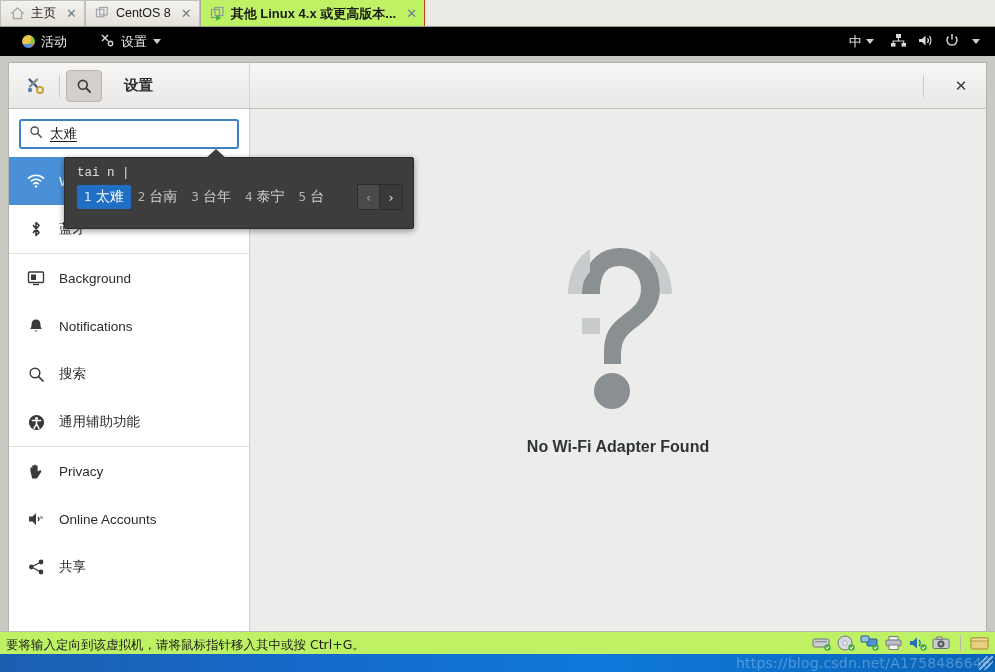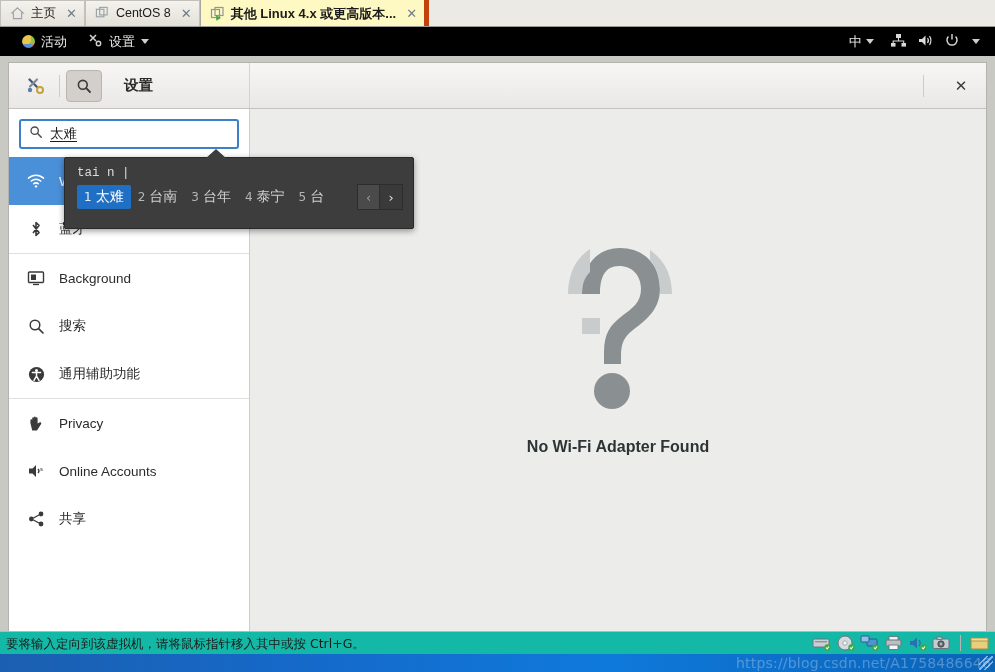--- a/index.html
+++ b/index.html
@@ -20,44 +20,44 @@
   }
   .tab {
     height: 26px; display: flex; align-items: center; gap: 6px;
     padding: 0 7px 0 9px; font-size: 12.5px; color: #1b1b1b;
     border-left: 1px solid #c2c0ba; border-right: 1px solid #c2c0ba;
     border-top: 1px solid #c2c0ba;
     background: linear-gradient(#f4f2ed, #e4e1da);
     position: relative; white-space: nowrap;
   }
   .tab.active {
-    background: #fef9c3;
+    background: #bef264;
     border-top: 1px solid #a9a7a1;
     border-left: 1px solid #a9a7a1;
-    border-right: 5px solid #c2410c;
+    border-right: 1px solid #c2410c;
     font-weight: bold;
     height: 27px; z-index: 3;
   }
   .tab-label { font-size: 12.5px; line-height: 1; }
   .tab.active .tab-label { font-size: 13px; }
   .tab-close {
     font-size: 13px; color: #6f7d88; margin-left: 4px; cursor: pointer;
     font-family: "DejaVu Sans", sans-serif; line-height: 1;
   }
   .tab-ico { width: 15px; height: 15px; position: relative; flex: 0 0 15px; }
   
   .ico-home svg, .ico-vm svg { display: block; }
 
   
   .gnome-top {
     position: absolute; left: 0; top: 27px; width: 995px; height: 29px;
     background: #000000; color: #e8e8e8;
     display: flex; align-items: center; font-size: 13px;
   }
-  .gt-left { display: flex; align-items: center; gap: 0; padding-left: 12px; }
+  .gt-left { display: flex; align-items: center; gap: 12px; padding-left: 12px; }
   .gt-item { display: flex; align-items: center; gap: 6px; padding: 0 10px; height: 29px; }
   .gt-center { position: absolute; left: 0; right: 0; text-align: center; font-size: 13px; pointer-events: none; }
   .gt-right { position: absolute; right: 8px; display: flex; align-items: center; gap: 2px; height: 29px; }
   .gt-btn { display: flex; align-items: center; gap: 4px; padding: 0 7px; height: 29px; }
   .caret-d {
     width: 0; height: 0; border-left: 4px solid transparent;
     border-right: 4px solid transparent; border-top: 5px solid #cfcfcf;
   }
   .act-dot {
     width: 13px; height: 13px; border-radius: 50%;
@@ -190,21 +190,21 @@
   .sb-msg {
     font-size: 12.5px; color: #1b1b1b; padding: 4px 0 0 6px;
     font-family: "DejaVu Sans", sans-serif; white-space: nowrap;
   }
   .sb-strip {
     position: absolute; left: 0; top: 22px; width: 995px; height: 19px;
     background: linear-gradient(90deg, #1b5fb0 0%, #1569c9 30%, #0f79db 60%, #0a64b8 100%);
   }
   .sb-msgbar {
     position: absolute; left: 0; top: 0; width: 995px; height: 22px;
-    background: #14b8a6; display: flex; 
+    background: #bef264; display: flex; align-items: center;
   }
   .sb-tray {
     position: absolute; right: 6px; top: 0; height: 22px;
     display: flex; align-items: center; gap: 4px;
   }
   .tray-ico { width: 20px; height: 17px; position: relative; }
   .tray-sep { width: 1px; height: 16px; background: #b7b5b0; margin: 0 4px; }
   .watermark {
     position: absolute; right: 4px; top: 23px; font-size: 14px;
     color: rgba(255,255,255,.28); font-family: "DejaVu Sans", sans-serif;
@@ -383,20 +383,29 @@
             <span class="ni-ico">
               <svg width="18" height="16" viewBox="0 0 18 16">
                 <rect x="1.5" y="2" width="15" height="10.5" rx="1" fill="none" stroke="#3a3a3a" stroke-width="1.4"></rect>
                 <rect x="4" y="4.5" width="5" height="5.5" fill="#3a3a3a"></rect>
                 <path d="M6 14.5 L12 14.5" stroke="#3a3a3a" stroke-width="1.3"></path>
               </svg>
             </span>
             <span>Background</span>
           </div>
 
+          <div class="nav-item">
+            <span class="ni-ico">
+              <svg width="16" height="17" viewBox="0 0 16 17">
+                <path d="M8 1.4 C5.2 1.4 3.6 3.4 3.6 6.2 C3.6 9.6 2 11 2 11 L14 11 C14 11 12.4 9.6 12.4 6.2 C12.4 3.4 10.8 1.4 8 1.4 Z" fill="#3a3a3a"></path>
+                <path d="M6.4 12.6 A1.8 1.8 0 0 0 9.6 12.6 Z" fill="#3a3a3a"></path>
+              </svg>
+            </span>
+            <span>Notifications</span>
+          </div>
 
           <div class="nav-item">
             <span class="ni-ico">
               <svg width="17" height="17" viewBox="0 0 17 17">
                 <circle cx="7" cy="7" r="4.8" fill="none" stroke="#3a3a3a" stroke-width="1.5"></circle>
                 <path d="M10.6 10.6 L15 15" stroke="#3a3a3a" stroke-width="1.7" stroke-linecap="round"></path>
               </svg>
             </span>
             <span>搜索</span>
           </div>

